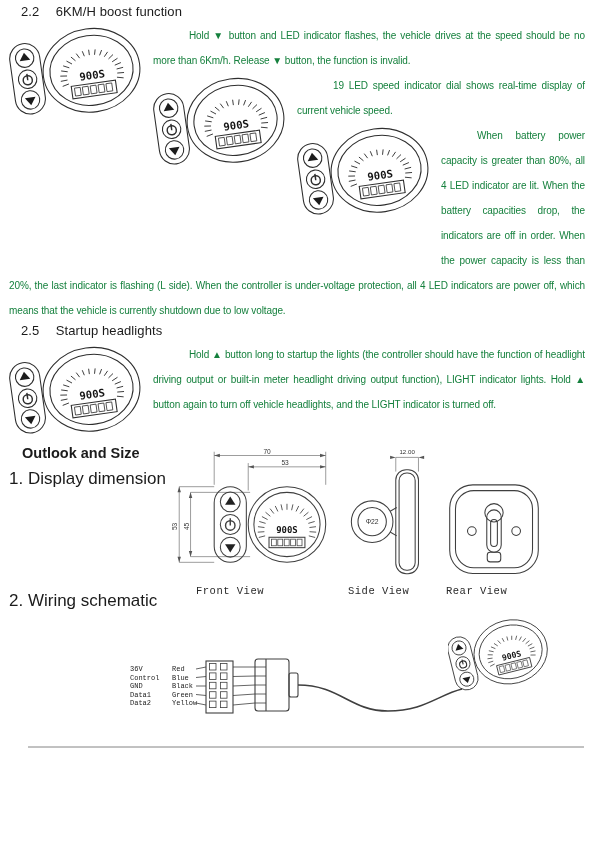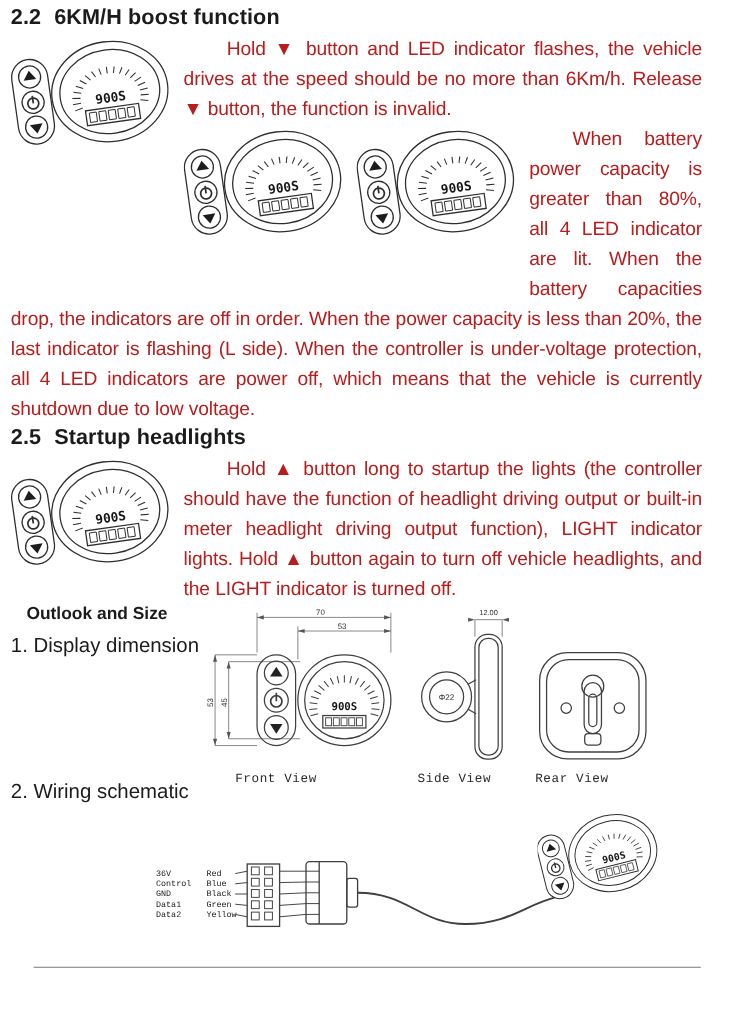--- a/index.html
+++ b/index.html
@@ -1,26 +1,26 @@
 <!DOCTYPE html>
 <html><head>
 <meta charset="utf-8">
 <style>
   *{margin:0;padding:0;box-sizing:border-box}
   html,body{width:611px;background:#fff}
   body{height:850px;position:relative;overflow:hidden;
        font-family:"Liberation Sans",sans-serif;color:#1b1b1b}
   .page{padding:4px 26px 0 9px}
-  h3.sec{font-size:18px;font-weight:700;clear:both;margin:0 0 4px;letter-spacing:.1px}
+  h3.sec{font-size:13px;font-weight:400;clear:both;margin:0 12px 4px;letter-spacing:.1px}
   h3.sec .num{display:inline-block;min-width:31px}
   .fig{float:left;width:134px;height:97px;margin:0 10px 6px 0}
   .fig.wrap-tall{margin-bottom:30px}
   .fig svg{width:100%;height:100%}
-  p.body{text-align:justify;font-size:16px;line-height:25px;text-indent:36px;
-         letter-spacing:-.1px;color:#b91c1c}
+  p.body{text-align:justify;font-size:10px;line-height:25px;text-indent:36px;
+         letter-spacing:-.1px;color:#15803d}
   .bottom{clear:both;position:relative;height:305px}
   .outlook-title{position:absolute;left:22px;top:0;font-size:14.5px;font-weight:700}
   .outlook-item{position:absolute;font-size:17px}
   .item1{left:9px;top:24px}
   .item2{left:9px;top:146px}
   .view{position:absolute}
   .view-front{left:168px;top:2px;width:168px;height:138px}
   .view-side{left:344px;top:2px;width:96px;height:138px}
   .view-rear{left:438px;top:36px;width:112px;height:104px}
   .view svg{width:100%;height:100%}
@@ -132,20 +132,21 @@
     <rect x="62" y="64.5" width="46" height="13"></rect>
     <g stroke-width=".8">
       <rect x="65" y="66.8" width="6" height="8.2"></rect>
       <rect x="73.2" y="66.8" width="6" height="8.2"></rect>
       <rect x="81.4" y="66.8" width="6" height="8.2"></rect>
       <rect x="89.6" y="66.8" width="6" height="8.2"></rect>
       <rect x="97.8" y="66.8" width="6" height="8.2"></rect>
     </g>
   </g>
         </svg></div>
+    <p class="body">19 LED speed indicator dial shows real-time display of current vehicle speed.</p>
   </section>
 
   <section>
     <div class="fig wrap-tall"><svg viewBox="0 0 138 100" fill="none" stroke="#2e2e2e" stroke-width="1.1" width="100%" height="100%">
   <g transform="rotate(-8 69 50)">
     <rect x="3" y="14" width="31" height="73" rx="15.5"></rect>
     <circle cx="18.5" cy="29" r="9.5"></circle>
     <path d="M18.5 23.5 L24 31.5 L13 31.5 Z" fill="#1c1c1c" stroke="none"></path>
     <circle cx="18.5" cy="51" r="9.5"></circle>
     <circle cx="18.5" cy="52" r="4.7" stroke-width="1.5"></circle>

